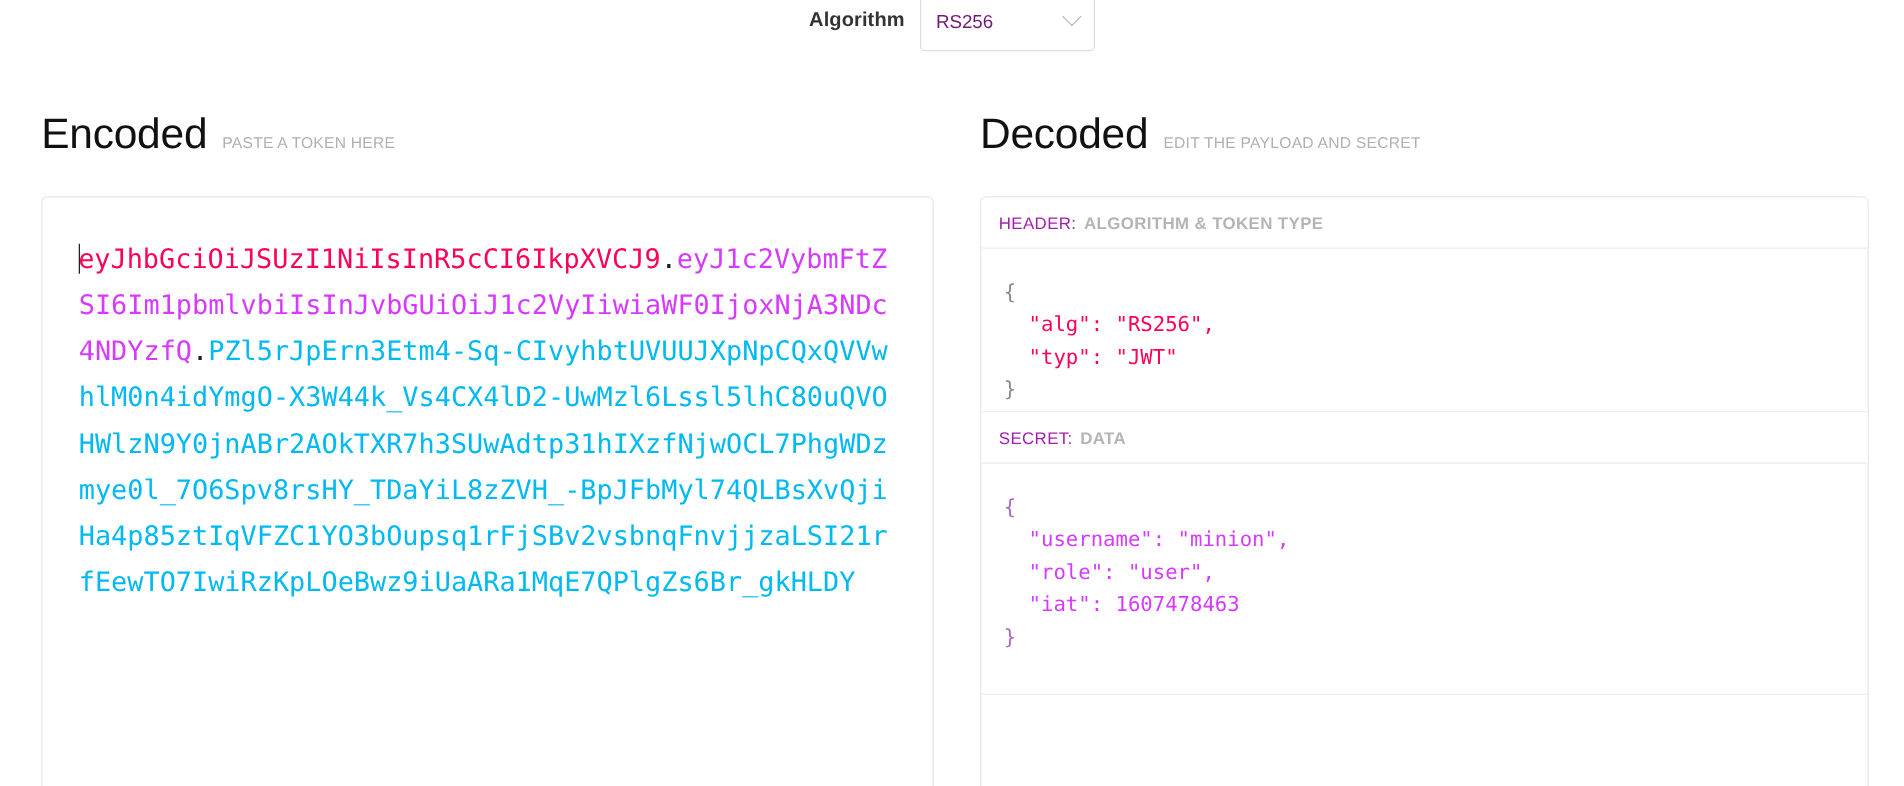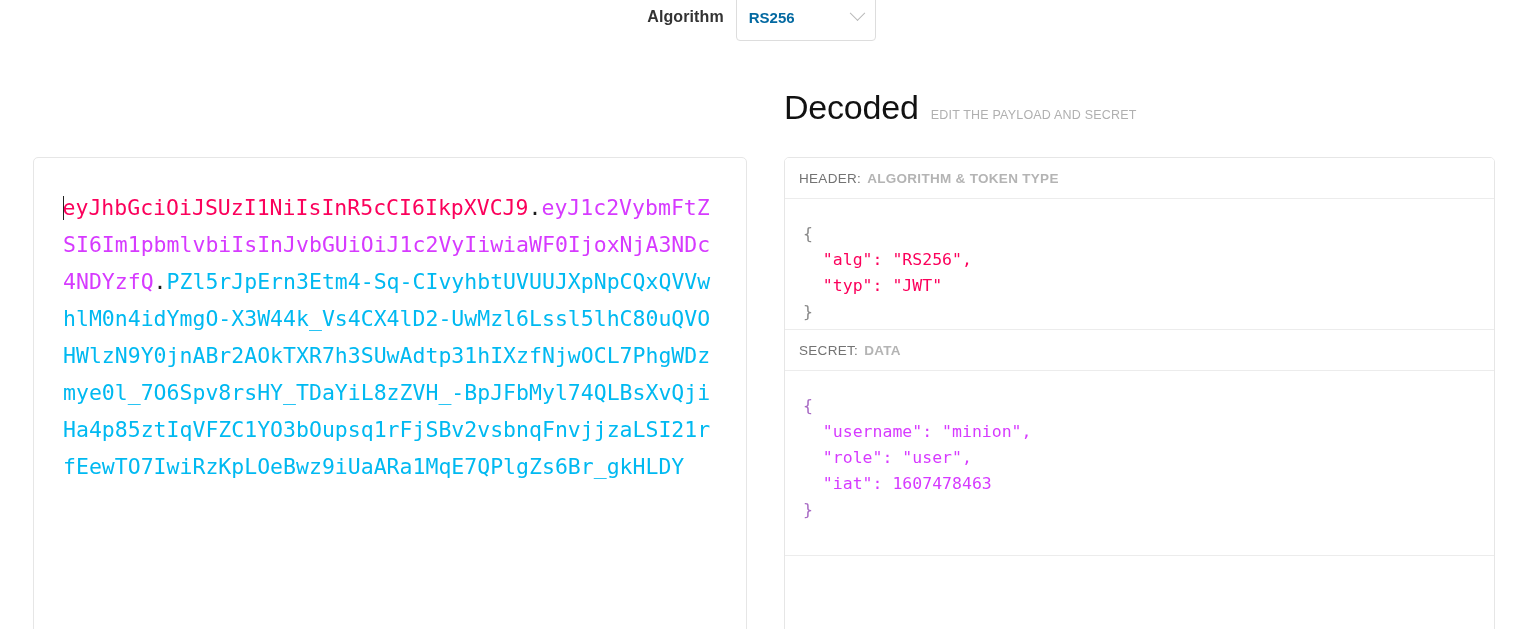--- a/index.html
+++ b/index.html
@@ -40,23 +40,22 @@
     border: 1px solid #dddddd;
     border-radius: 4px;
     background: #ffffff;
     display: flex;
     align-items: center;
     padding: 0 12px;
     margin-top: 14px;
   }
   .algo-select-value {
     font-size: 15px;
-    color: #0369a1;
+    color: #701a75;
     flex: 1;
-    font-weight: bold;
   }
   .chevron {
     width: 11px; height: 11px;
     border-right: 1.6px solid #b9b9b9;
     border-bottom: 1.6px solid #b9b9b9;
     transform: rotate(45deg) translate(-3px,-3px);
   }
 
   
   .col-head { position: absolute; display: flex; align-items: baseline; gap: 12px; }
@@ -125,21 +124,21 @@
   .sec-label {
     height: 41px;
     display: flex;
     align-items: center;
     padding: 0 0 0 14px;
     font-size: 13.5px;
     letter-spacing: 0.3px;
     border-bottom: 1px solid #ececec;
     background: #ffffff;
   }
-  .sec-label .strong { color: #737373; }
+  .sec-label .strong { color: #a21caf; }
   .sec-label .muted { color: #b4b4b4; margin-left: 6px; font-weight: bold; }
   .sec-body {
     padding: 22px 0 22px 18px;
     font-family: "DejaVu Sans Mono", "Liberation Mono", monospace;
     font-size: 16.5px;
     line-height: 26px;
     white-space: pre;
     border-bottom: 1px solid #ececec;
   }
   .sec-body.header-body { height: 131px; color: #fb015b; }
@@ -154,20 +153,24 @@
 <div class="page">
 
   <div class="algo-row">
     <span class="algo-label">Algorithm</span>
     <div class="algo-select">
       <span class="algo-select-value">RS256</span>
       <span class="chevron"></span>
     </div>
   </div>
 
+  <div class="col-head encoded">
+    <span class="col-title">Encoded</span>
+    <span class="col-sub">PASTE A TOKEN HERE</span>
+  </div>
 
   <div class="col-head decoded">
     <span class="col-title">Decoded</span>
     <span class="col-sub">EDIT THE PAYLOAD AND SECRET</span>
   </div>
 
   <div class="encoded-box">
     <div class="token"><span class="caret"></span><span class="seg-header">eyJhbGciOiJSUzI1NiIsInR5cCI6IkpXVCJ9</span><span class="seg-dot">.</span><span class="seg-payload">eyJ1c2VybmFtZSI6Im1pbmlvbiIsInJvbGUiOiJ1c2VyIiwiaWF0IjoxNjA3NDc4NDYzfQ</span><span class="seg-dot">.</span><span class="seg-signature">PZl5rJpErn3Etm4-Sq-CIvyhbtUVUUJXpNpCQxQVVwhlM0n4idYmgO-X3W44k_Vs4CX4lD2-UwMzl6Lssl5lhC80uQVOHWlzN9Y0jnABr2AOkTXR7h3SUwAdtp31hIXzfNjwOCL7PhgWDzmye0l_7O6Spv8rsHY_TDaYiL8zZVH_-BpJFbMyl74QLBsXvQjiHa4p85ztIqVFZC1YO3bOupsq1rFjSBv2vsbnqFnvjjzaLSI21rfEewTO7IwiRzKpLOeBwz9iUaARa1MqE7QPlgZs6Br_gkHLDY</span></div>
   </div>
 

